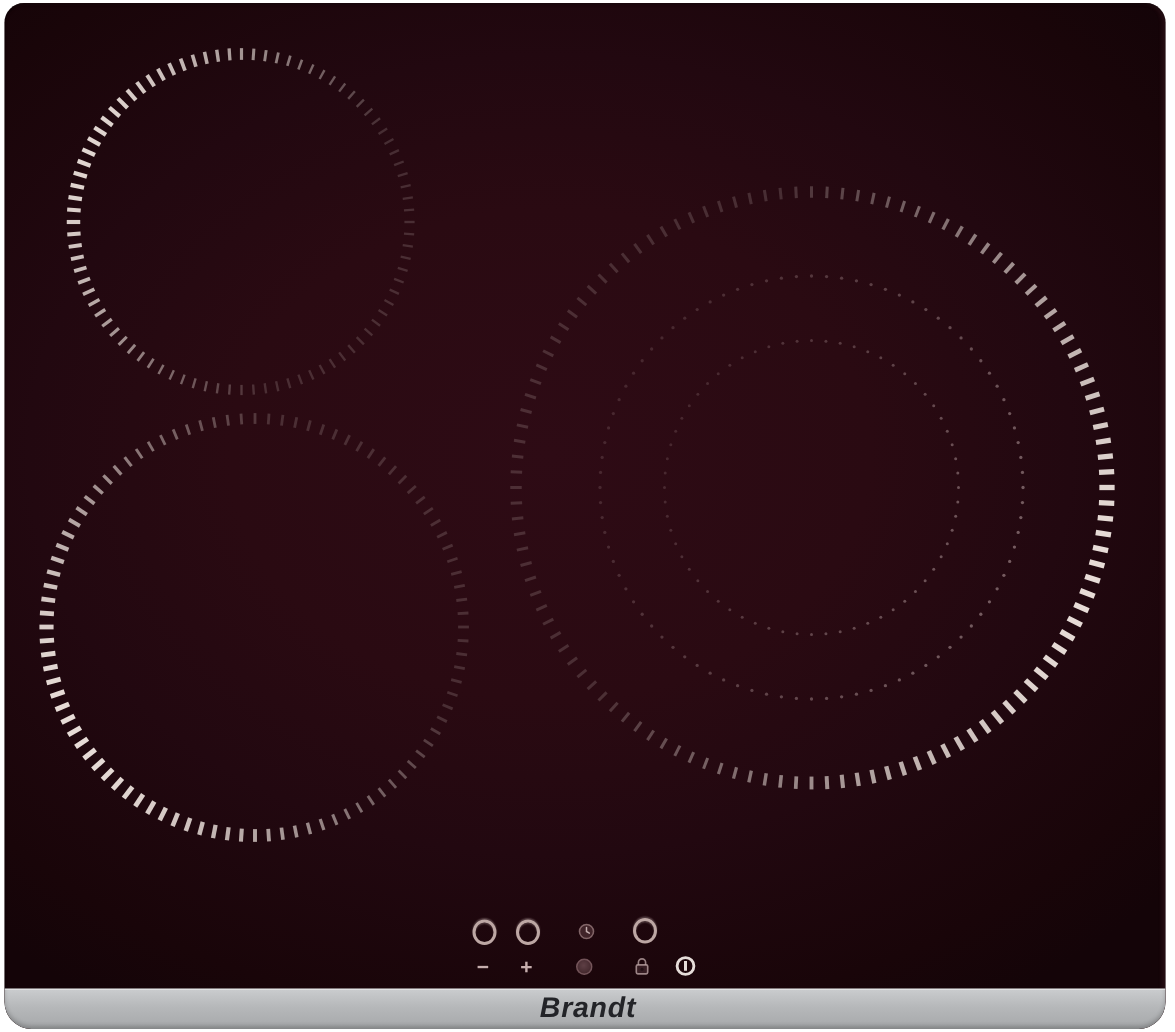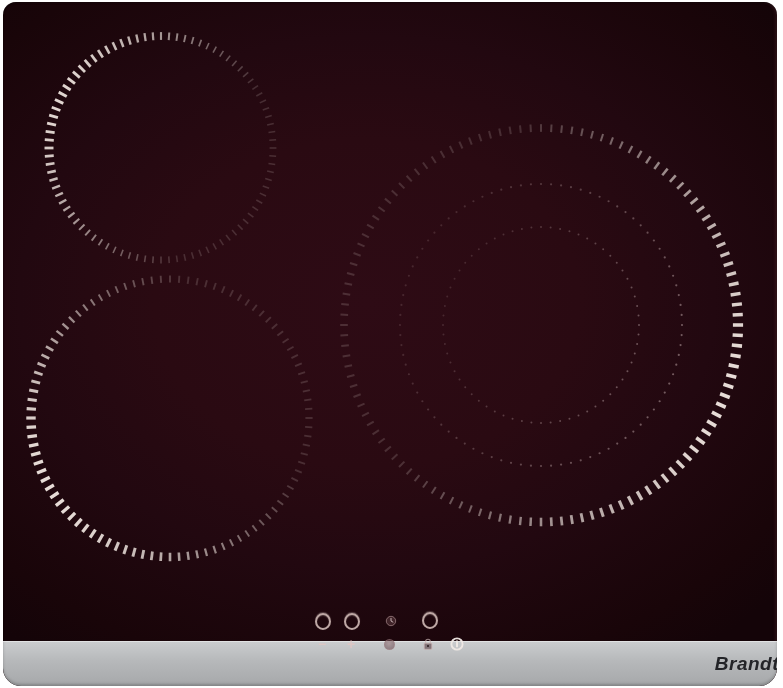--- a/index.html
+++ b/index.html
@@ -9,25 +9,25 @@
   }
   .cooktop{
     position:absolute;left:3px;top:2px;width:774px;height:684px;
     border-radius:13px 13px 18px 18px;
     background:radial-gradient(ellipse 560px 430px at 47% 44%, #2e0b15 0%, #2a0a12 38%, #220810 62%, #190509 88%, #140408 100%);
     overflow:hidden;
     box-shadow:inset -2px 0 3px rgba(150,80,90,.18), inset 0 1px 2px rgba(0,0,0,.6);
   }
   .zones-svg{position:absolute;left:-3px;top:-2px;}
   .trim{
-    position:absolute;left:0;bottom:0;width:100%;height:45px;
+    position:absolute;left:0;bottom:0;width:100%;height:27px;
     background:linear-gradient(180deg,#cbcdcf 0%,#b6b8ba 45%,#a6a8aa 100%);
     border-radius:0 0 18px 18px;
     box-shadow:inset 0 1px 0 rgba(255,255,255,.45), inset 0 -2px 3px rgba(0,0,0,.22);
-    display:flex;align-items:center;justify-content:flex-end;
+    display:flex;align-items:center;justify-content:center;
   }
   .brand-logo{
     font-style:italic;font-weight:bold;font-size:19px;letter-spacing:.5px;
     color:#232428;line-height:27px;transform:translateX(2px);
   }
   .controls{position:absolute;left:0;top:0;width:783px;height:688px;pointer-events:none;}
   .ctl{position:absolute;display:flex;align-items:center;justify-content:center;pointer-events:auto;}
   .ring-btn{
     width:13px;height:13px;border-radius:50%;
     border:2px solid rgba(224,202,198,.82);

